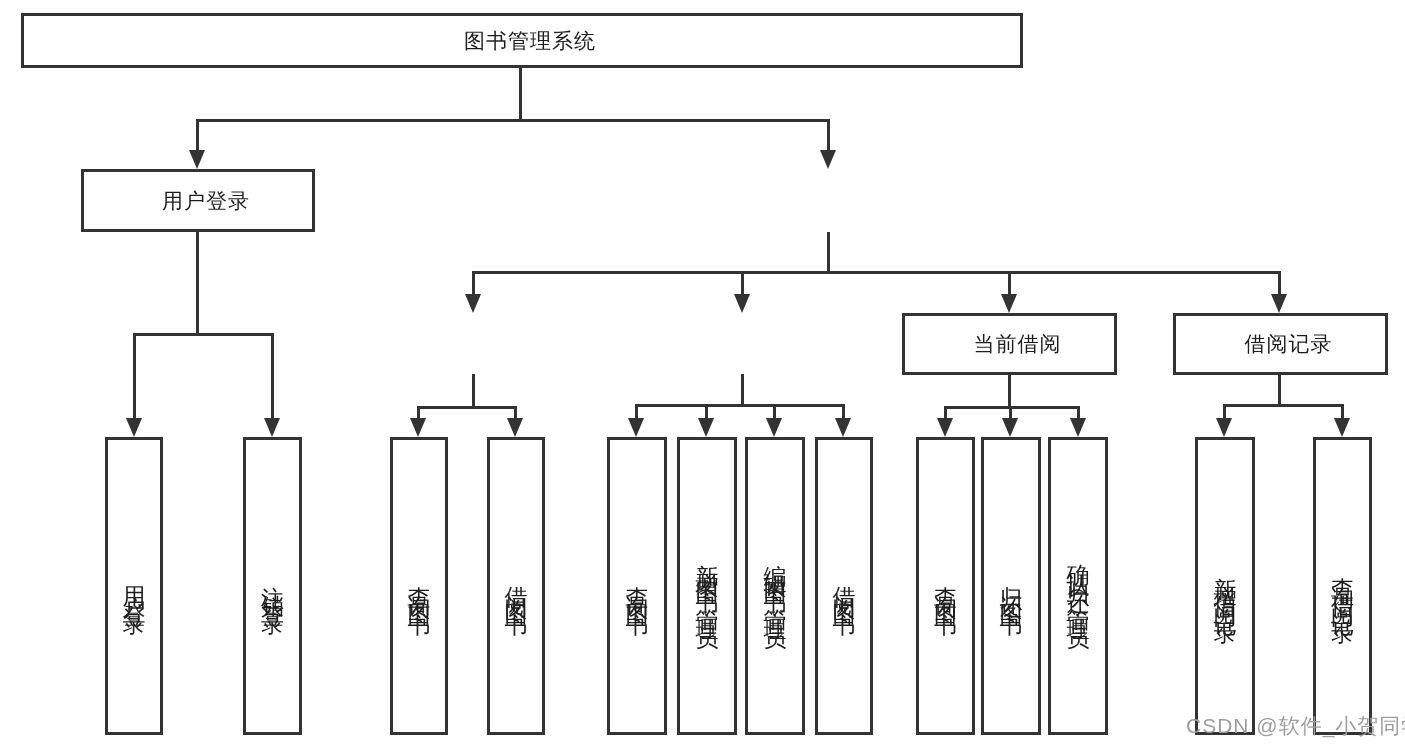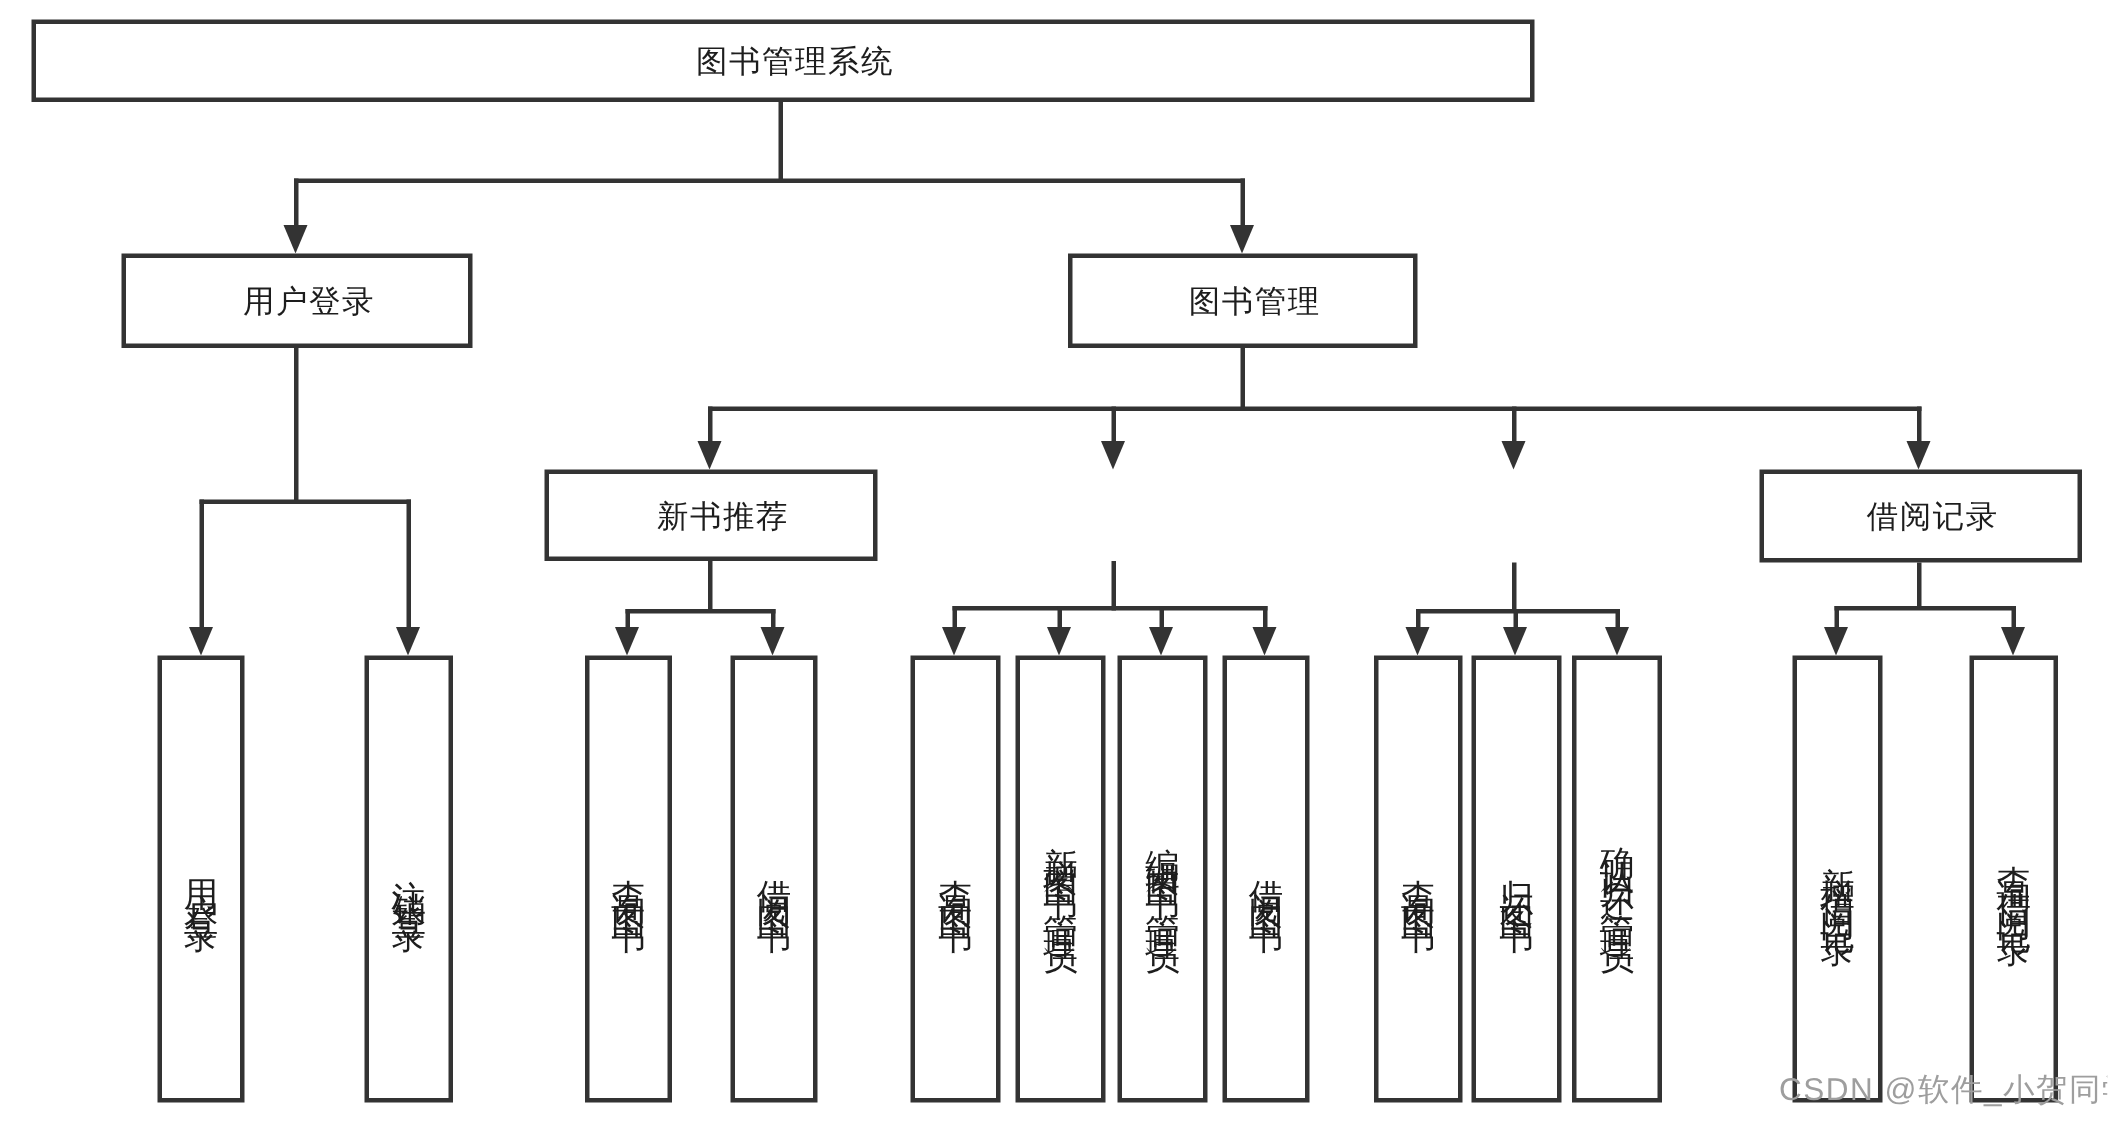--- a/index.html
+++ b/index.html
@@ -58,44 +58,41 @@
   <div class="line" style="left:519px;top:68px;width:3px;height:53px;"></div>
   <div class="line" style="left:196px;top:119px;width:634px;height:3px;"></div>
   <div class="line" style="left:196px;top:119px;width:3px;height:33px;"></div>
   <div class="arrow" style="left:189px;top:150px;"></div>
   <div class="line" style="left:827px;top:119px;width:3px;height:33px;"></div>
   <div class="arrow" style="left:820px;top:150px;"></div>
 
   <div class="node h-node" style="left:81px;top:169px;width:234px;height:63px;">
     <span>用户登录</span>
   </div>
-  <div class="node h-node" style="left:712px;top:169px;width:233px;height:63px;">
-    <span>图书管理</span>
-  </div>
 
   <div class="line" style="left:196px;top:232px;width:3px;height:103px;"></div>
   <div class="line" style="left:133px;top:333px;width:141px;height:3px;"></div>
   <div class="line" style="left:133px;top:333px;width:3px;height:85px;"></div>
   <div class="arrow" style="left:126px;top:418px;"></div>
   <div class="line" style="left:271px;top:333px;width:3px;height:85px;"></div>
   <div class="arrow" style="left:264px;top:418px;"></div>
 
   <div class="line" style="left:827px;top:232px;width:3px;height:41px;"></div>
   <div class="line" style="left:472px;top:271px;width:809px;height:3px;"></div>
   <div class="line" style="left:472px;top:271px;width:3px;height:25px;"></div>
   <div class="arrow" style="left:465px;top:294px;"></div>
   <div class="line" style="left:741px;top:271px;width:3px;height:25px;"></div>
   <div class="arrow" style="left:734px;top:294px;"></div>
   <div class="line" style="left:1008px;top:271px;width:3px;height:25px;"></div>
   <div class="arrow" style="left:1001px;top:294px;"></div>
   <div class="line" style="left:1278px;top:271px;width:3px;height:25px;"></div>
   <div class="arrow" style="left:1271px;top:294px;"></div>
 
-  <div class="node h-node" style="left:363px;top:313px;width:222px;height:61px;">
-    <span>新书推荐</span>
+  <div class="node h-node" style="left:902px;top:313px;width:215px;height:62px;">
+    <span>当前借阅</span>
   </div>
   <div class="node h-node" style="left:1173px;top:313px;width:215px;height:62px;">
     <span>借阅记录</span>
   </div>
 
   <div class="line" style="left:472px;top:374px;width:3px;height:34px;"></div>
   <div class="line" style="left:417px;top:406px;width:100px;height:3px;"></div>
   <div class="line" style="left:417px;top:406px;width:3px;height:14px;"></div>
   <div class="arrow" style="left:410px;top:418px;"></div>
   <div class="line" style="left:514px;top:406px;width:3px;height:14px;"></div>

